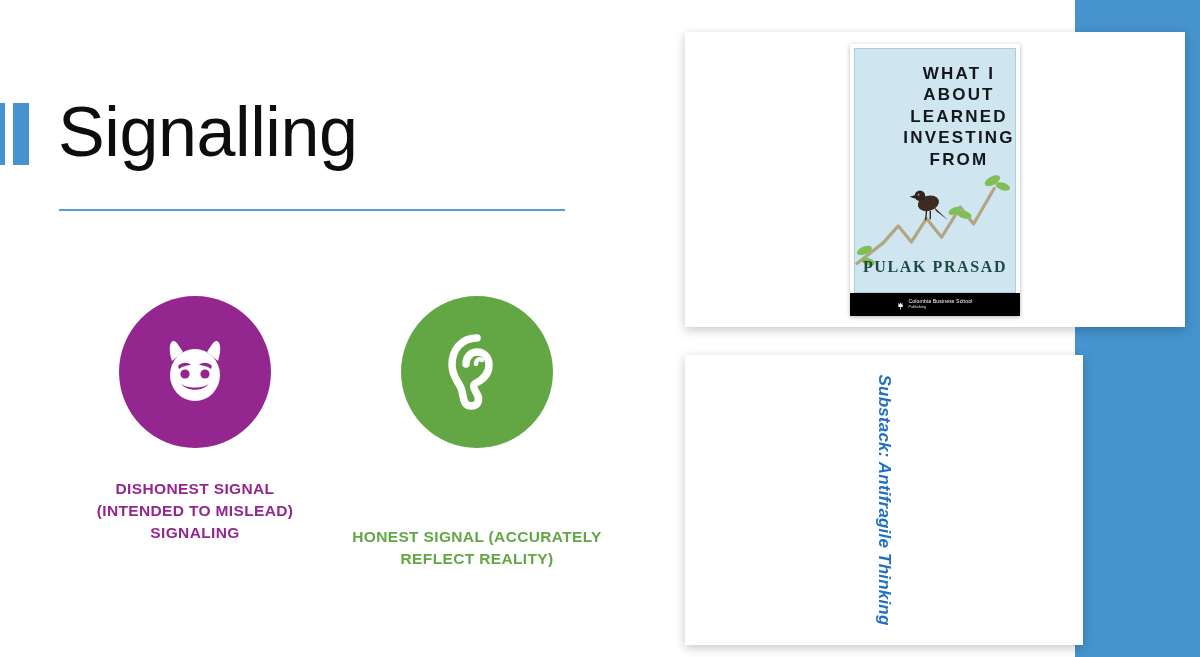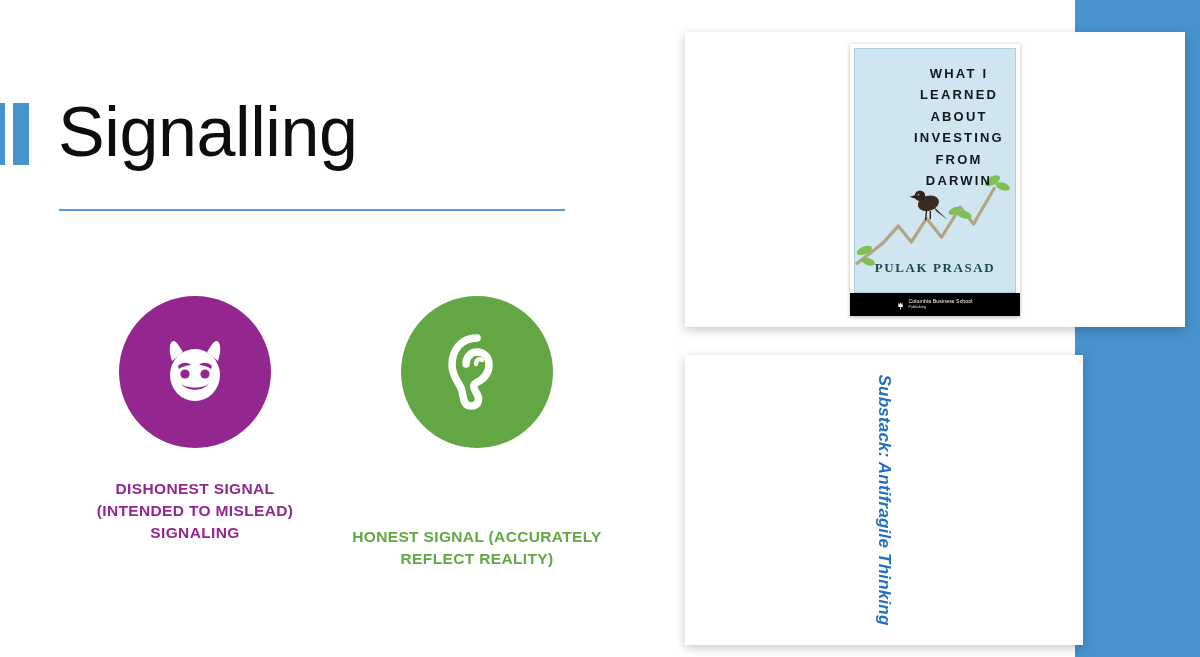--- a/index.html
+++ b/index.html
@@ -101,30 +101,30 @@
     margin:4px 4px 0 4px;
     border:1px solid #a8cfe0;
     overflow:hidden;
   }
   .book-art { position:absolute; inset:0; }
   .book-title-lines {
     position:absolute; left:0; right:0; top:14px;
     text-align:center; z-index:3;
     font-family:"Liberation Sans", sans-serif;
     font-weight:700; color:#13161a;
-    font-size:13px; line-height:21.5px;
+    font-size:17px; line-height:21.5px;
     letter-spacing:2.2px;
     padding-left:48px;
   }
   .book-author {
     position:absolute; left:0; right:0; bottom:16px;
     text-align:center; z-index:3;
     font-family:"Liberation Serif", serif;
     font-weight:700; color:#1d4b44;
-    font-size:13px; letter-spacing:1.6px;
+    font-size:16px; letter-spacing:1.6px;
   }
   .book-footer {
     height:23px; background:#000000;
     display:flex; align-items:center; justify-content:center;
     gap:4px;
   }
   .pub-crown { display:block; }
   .pub-text {
     color:#ffffff; font-size:5.2px; line-height:6.4px;
     font-family:"Liberation Sans", sans-serif;
@@ -213,25 +213,24 @@
             <circle cx="69" cy="156" r="5.6" fill="#332219"></circle>
             <path d="M64.5 155 L58 157 L64.5 159 Z" fill="#2a1b13"></path>
             <path d="M84 168 L99 182 L86 172 Z" fill="#3b2b22"></path>
             <path d="M76 172 L75 182 M80 172 L80 181" stroke="#2a1b13" stroke-width="1.4"></path>
             <circle cx="67.5" cy="154.8" r="0.9" fill="#ffffff" opacity=".65"></circle>
           </g>
         </svg>
 
         <div class="book-title-lines">
           <div>WHAT I</div>
+          <div>ABOUT</div>
           <div>LEARNED</div>
-          <div>ABOUT</div>
           <div>INVESTING</div>
           <div>FROM</div>
-          <div>DARWIN</div>
         </div>
 
         <div class="book-author">PULAK PRASAD</div>
       </div>
 
       <div class="book-footer">
         <svg class="pub-crown" width="7" height="11" viewBox="0 0 7 11">
           <path d="M1 3 L1.9 6 L3.5 3.6 L5.1 6 L6 3 L5.6 8 L1.4 8 Z" fill="#ffffff"></path>
           <rect x="3.1" y="8.2" width="0.8" height="2.4" fill="#ffffff"></rect>
         </svg>

